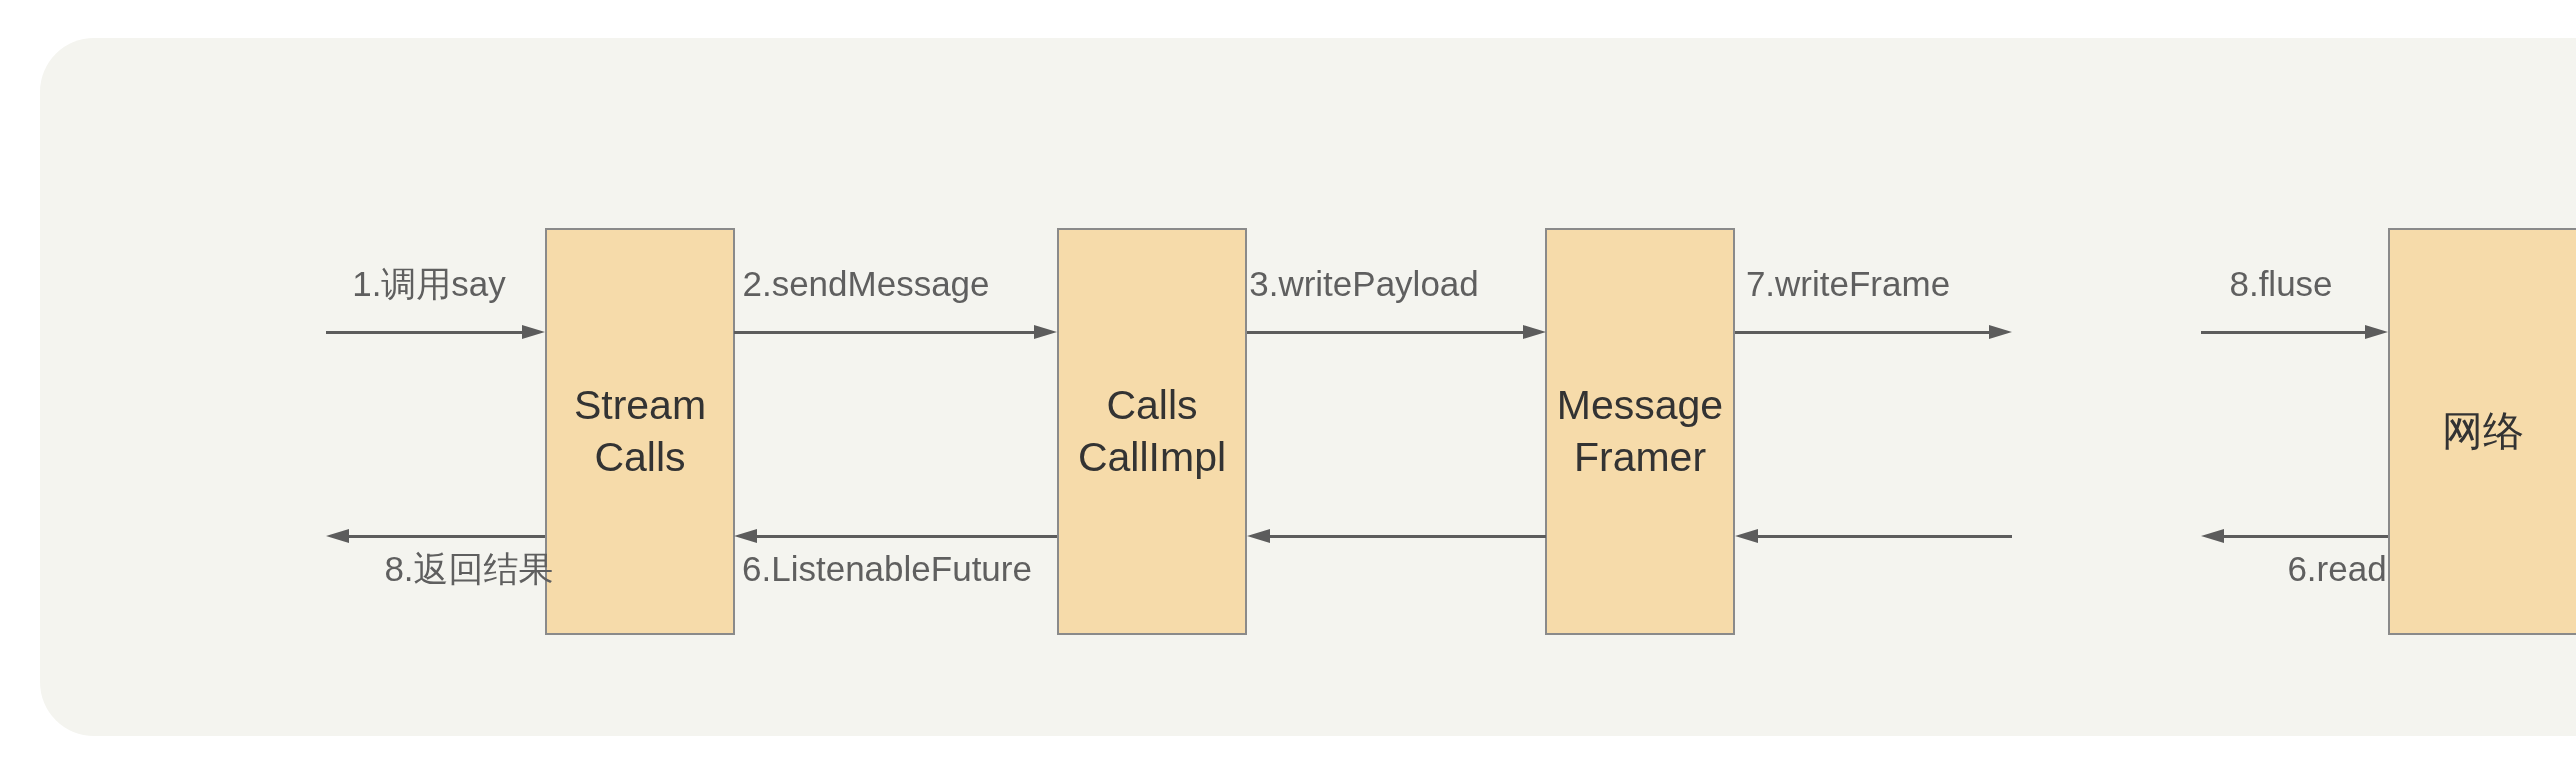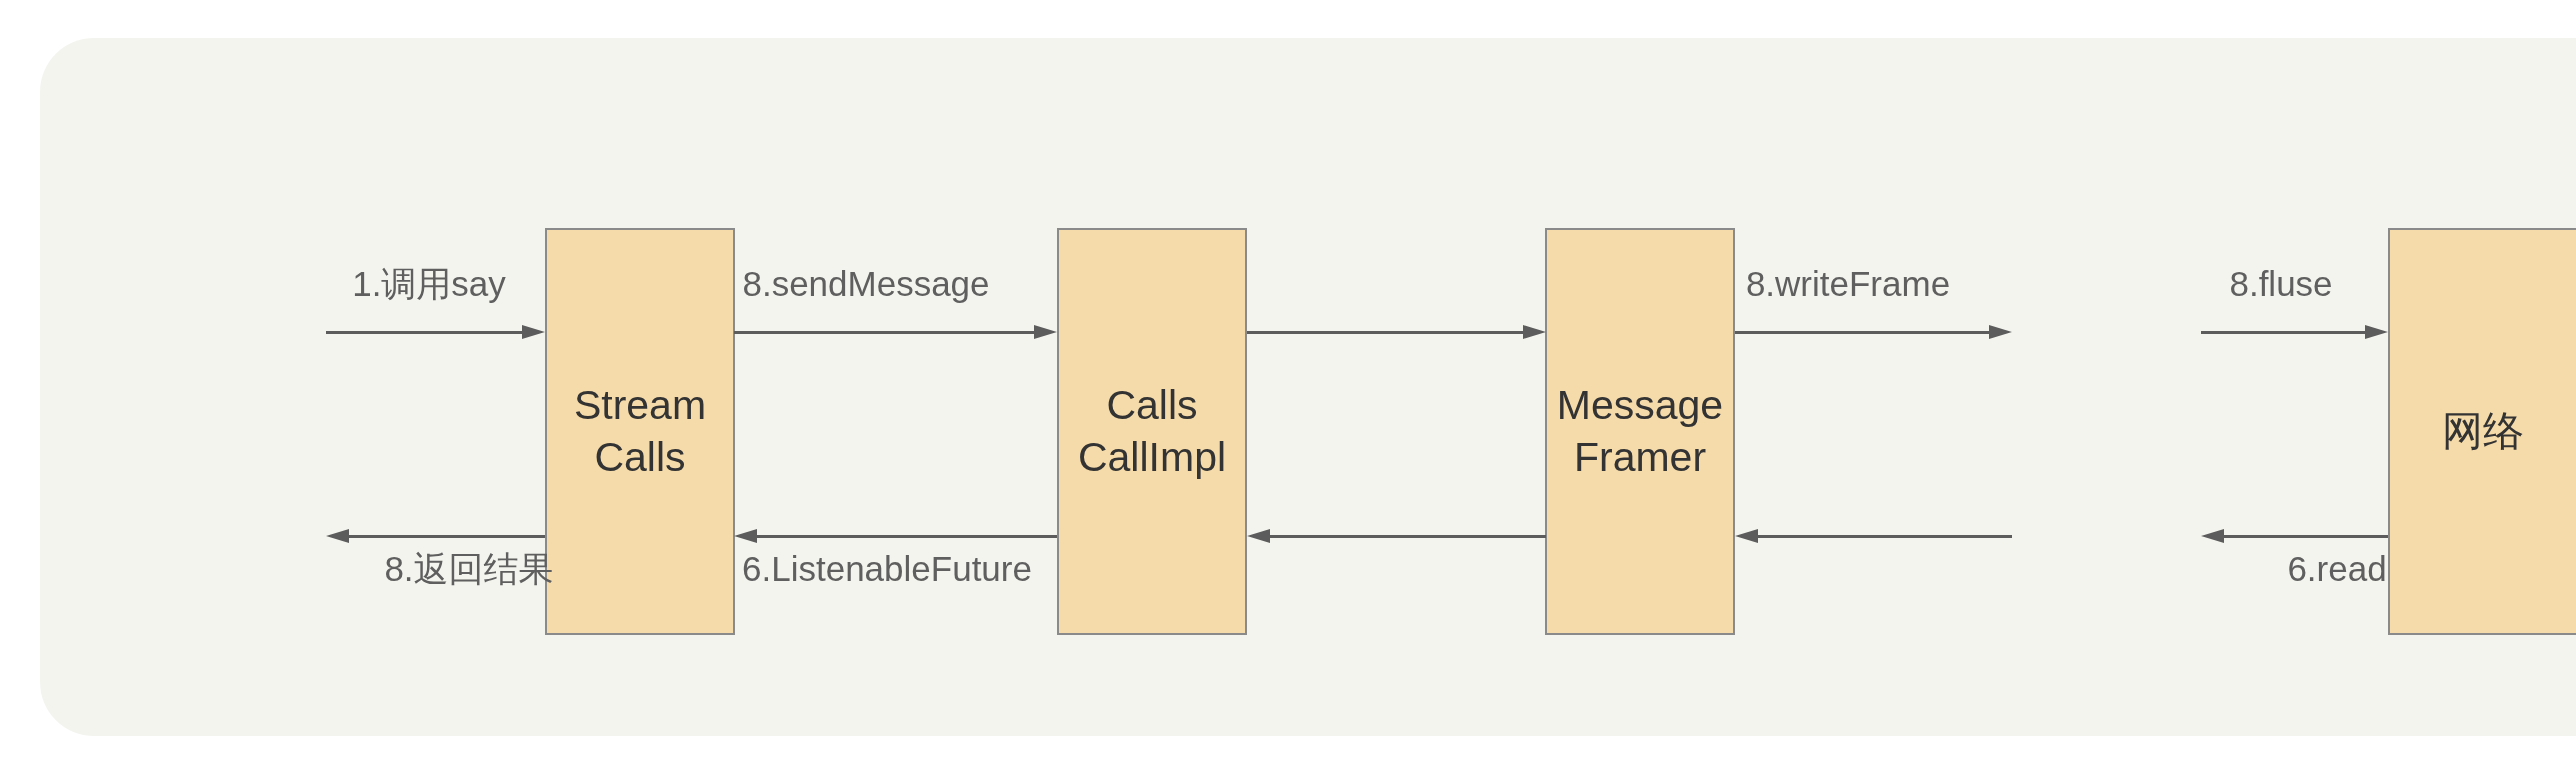--- a/index.html
+++ b/index.html
@@ -114,22 +114,23 @@
   <div class="arrow ret" style="left:1695px;width:277px">
     <div class="shaft"></div>
     <div class="head"></div>
   </div>
   <div class="arrow ret" style="left:2161px;width:187px">
     <div class="shaft"></div>
     <div class="head"></div>
   </div>
 
   <div class="edge-label above" style="left:389px">1.调用say</div>
-  <div class="edge-label above" style="left:826px">8.sendMessage</div>
-  <div class="edge-label above" style="left:1808px">8.writeFrame</div>
+  <div class="edge-label above" style="left:826px">2.sendMessage</div>
+  <div class="edge-label above" style="left:1324px">3.writePayload</div>
+  <div class="edge-label above" style="left:1808px">7.writeFrame</div>
   <div class="edge-label above" style="left:2241px">8.fluse</div>
 
   <div class="edge-label below" style="left:393px">8.返回结果</div>
   <div class="edge-label below" style="left:811px">6.ListenableFuture</div>
   <div class="edge-label below" style="left:1324px"></div>
   <div class="edge-label below" style="left:1808px"></div>
   <div class="edge-label below" style="left:2261px">6.read</div>
 
 </div>
 

